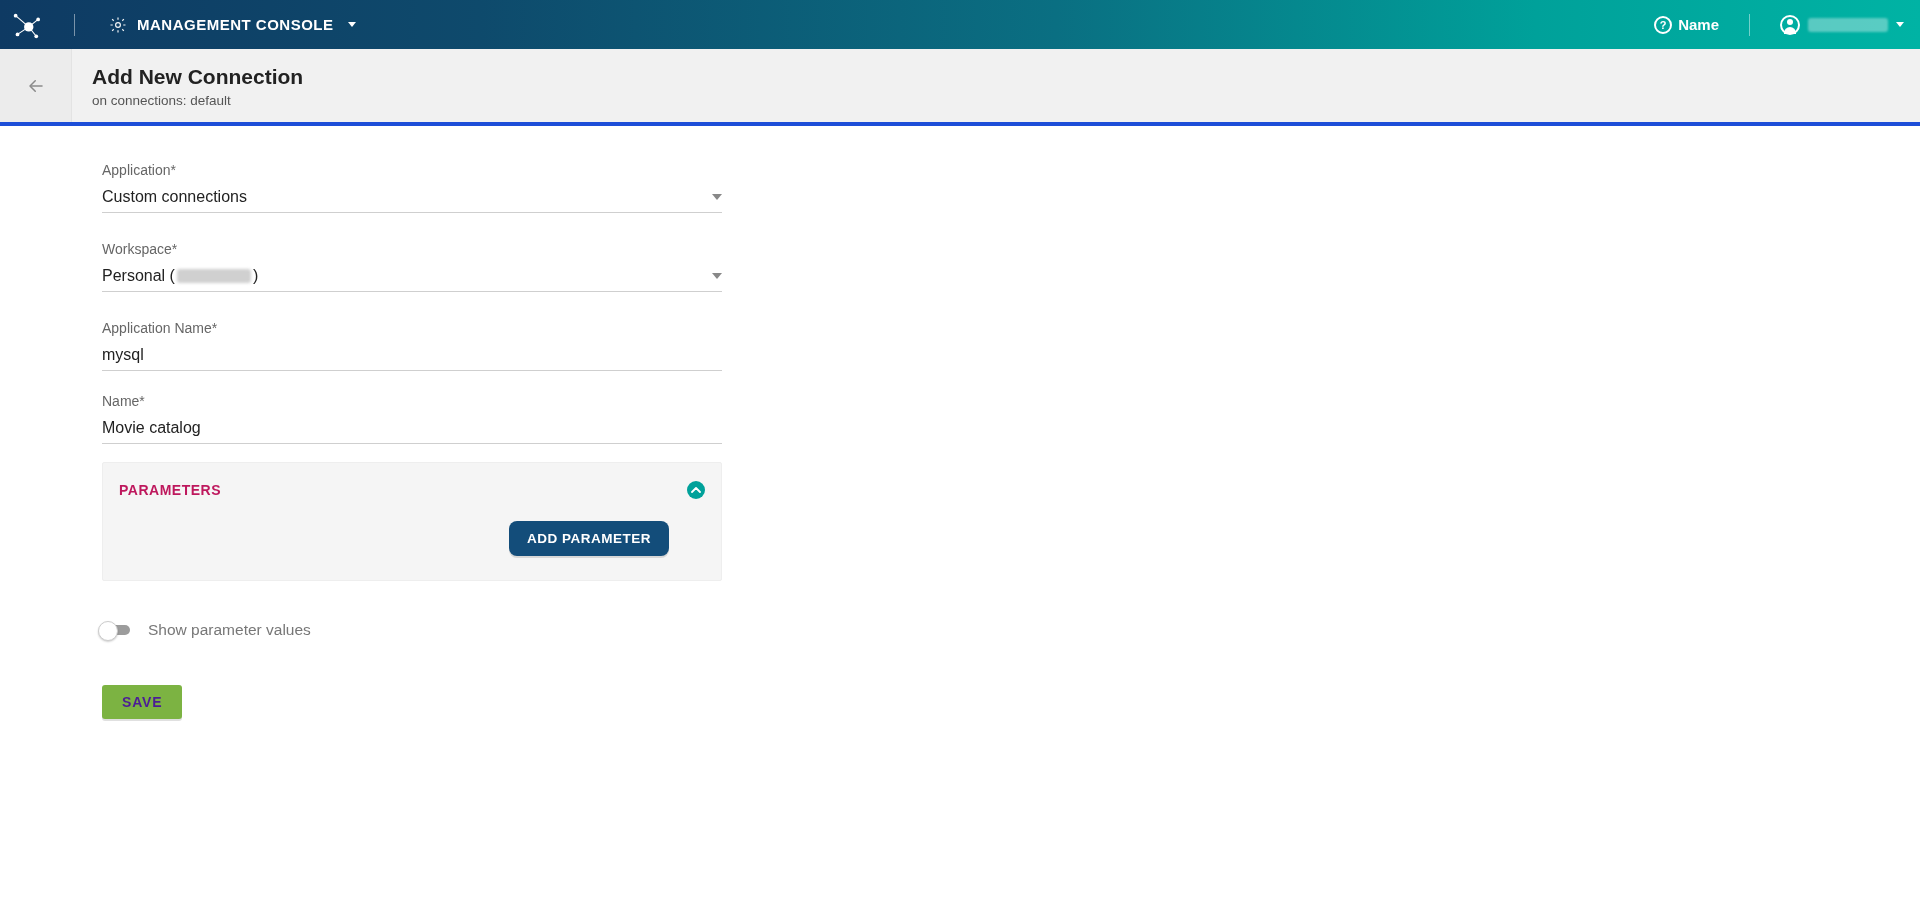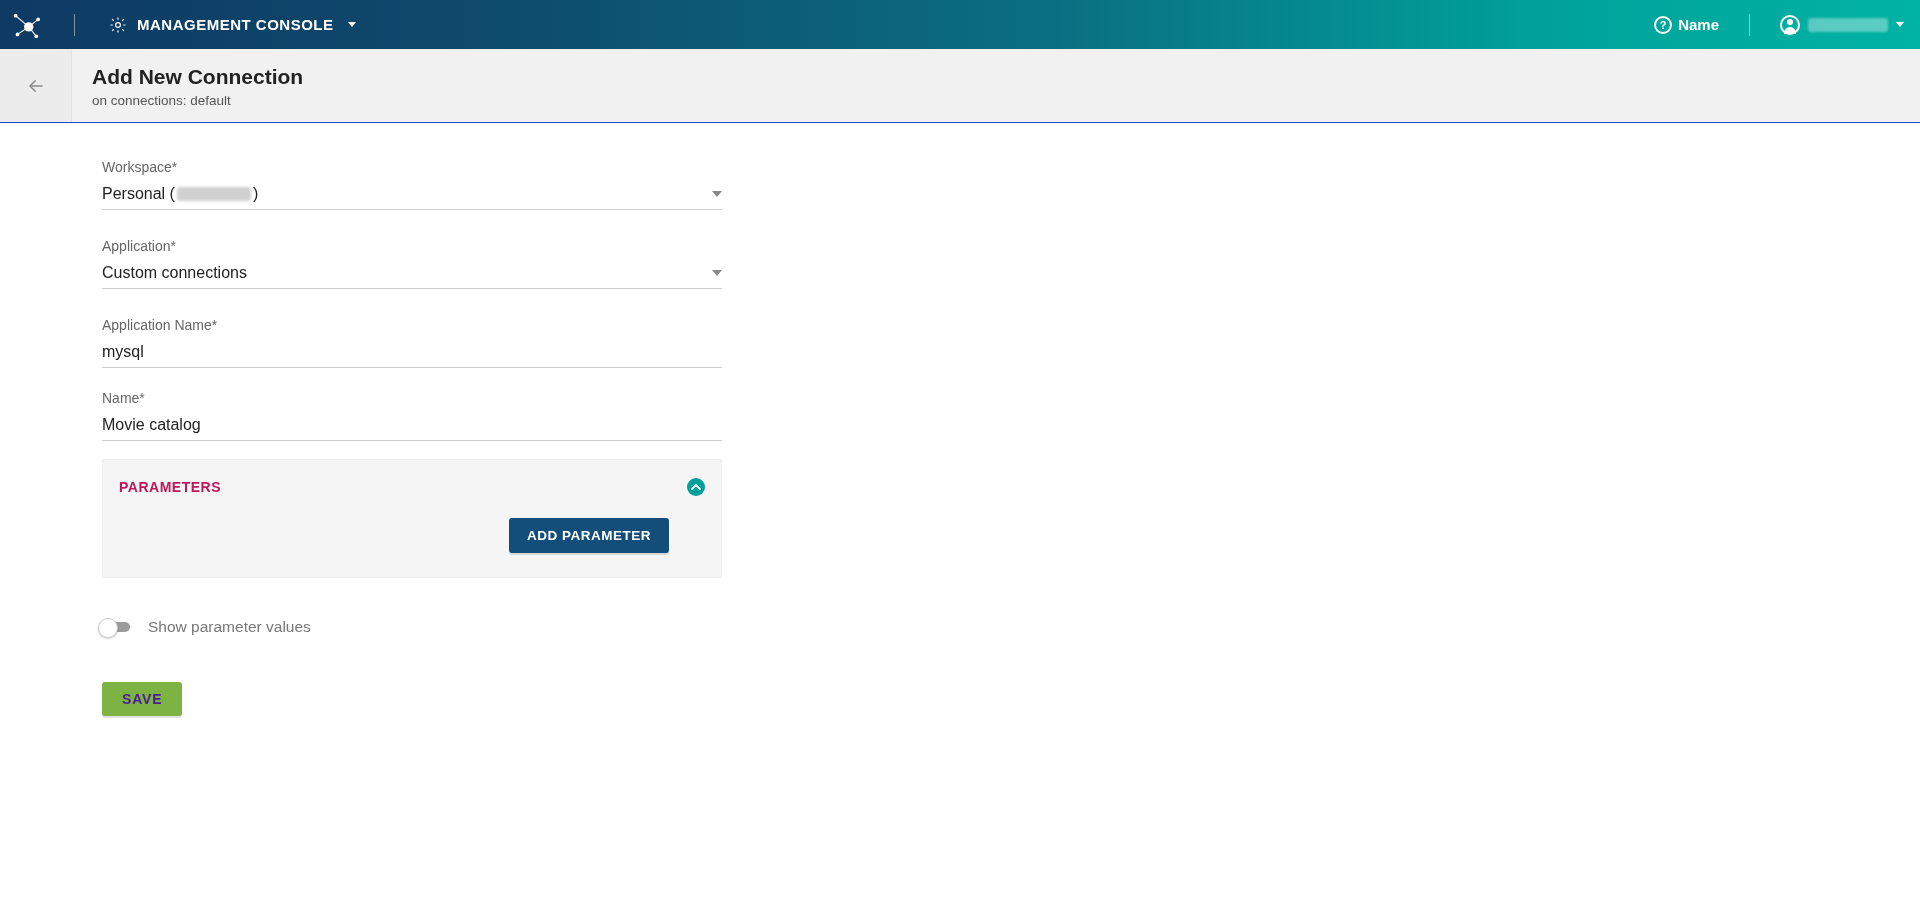--- a/index.html
+++ b/index.html
@@ -26,21 +26,21 @@
   .help { display:flex; align-items:center; gap:6px; font-size:15px; font-weight:600; cursor:pointer; }
   .help-icon { width:18px; height:18px; border:2px solid #fff; border-radius:50%; display:flex; align-items:center; justify-content:center; font-size:11px; }
   .user { display:flex; align-items:center; gap:8px; cursor:pointer; }
   .user-icon { width:20px; height:20px; border:2px solid #fff; border-radius:50%; position:relative; }
   .user-icon::before { content:""; position:absolute; top:2px; left:5px; width:6px; height:6px; border-radius:50%; background:#fff; }
   .user-icon::after  { content:""; position:absolute; bottom:-1px; left:2px; width:12px; height:7px; border-radius:7px 7px 0 0; background:#fff; }
   .user-name-blur { width:80px; height:14px; border-radius:3px; background:rgba(255,255,255,.35); filter:blur(1px); }
 
   
   .pagehead {
-    background:#f1f1f1; border-bottom:1px solid #1d4ed8;
+    background:#f1f1f1; border-bottom:4px solid #1d4ed8;
     display:flex; align-items:stretch;
   }
   .back-cell {
     width:72px; display:flex; align-items:center; justify-content:center;
     border-right:1px solid #e3e3e3; background:#ececec; cursor:pointer;
   }
   .back-arrow { width:18px; height:18px; }
   .pagehead-text { padding:16px 20px 14px; }
   .pagehead-text h1 { margin:0; font-size:21px; font-weight:700; color:#222; }
   .pagehead-text .sub { margin-top:4px; font-size:13.5px; color:#555; }
@@ -67,21 +67,21 @@
   }
   .params-head { display:flex; align-items:center; justify-content:space-between; }
   .params-title { font-size:14px; font-weight:700; letter-spacing:.5px; color:#be185d; }
   .collapse-btn {
     width:18px; height:18px; border-radius:50%; background:#00a19a;
     display:flex; align-items:center; justify-content:center; cursor:pointer;
   }
   .collapse-btn svg { width:10px; height:10px; }
   .params-actions { display:flex; justify-content:flex-end; margin-top:22px; padding-right:36px; }
   .btn-primary {
-    background:#134d7a; color:#fff; border:none; border-radius:3px;
+    background:#134d7a; color:#fff; border:none; border-radius:8px;
     padding:10px 18px; font-size:13.5px; font-weight:600; letter-spacing:.5px;
     cursor:pointer; box-shadow:0 2px 0 rgba(0,0,0,.12);
   }
 
   
   .toggle-row { display:flex; align-items:center; gap:18px; margin-top:40px; }
   .toggle {
     position:relative; width:28px; height:10px; background:#9c9c9c; border-radius:6px; cursor:pointer;
   }
   .toggle::after {
@@ -158,41 +158,41 @@
     <h1>Add New Connection</h1>
     <div class="sub">on connections: default</div>
   </div>
 </div>
 
 <div class="form-wrap">
   <div class="form">
 
     
     <div class="field">
+      <div class="label">Application*</div>
+      <div class="select-line">
+        <span class="value">Custom connections</span>
+        <span class="sel-chev"></span>
+      </div>
+    </div>
+
+    
+    <div class="field">
       <div class="label">Workspace*</div>
       <div class="select-line">
         <span class="value">
           <span>Personal (</span>
             <span class="value-blur"></span>
             <span>)</span>
         </span>
         <span class="sel-chev"></span>
       </div>
     </div>
 
     
-    <div class="field">
-      <div class="label">Application*</div>
-      <div class="select-line">
-        <span class="value">Custom connections</span>
-        <span class="sel-chev"></span>
-      </div>
-    </div>
-
-    
     <div class="field" style="margin-bottom:22px">
       <div class="label">Application Name*</div>
       <input class="input-line" value="mysql" style="">
     </div>
 
     
     <div class="field" style="margin-bottom:18px">
       <div class="label">Name*</div>
       <input class="input-line" value="Movie catalog" style="">
     </div>

